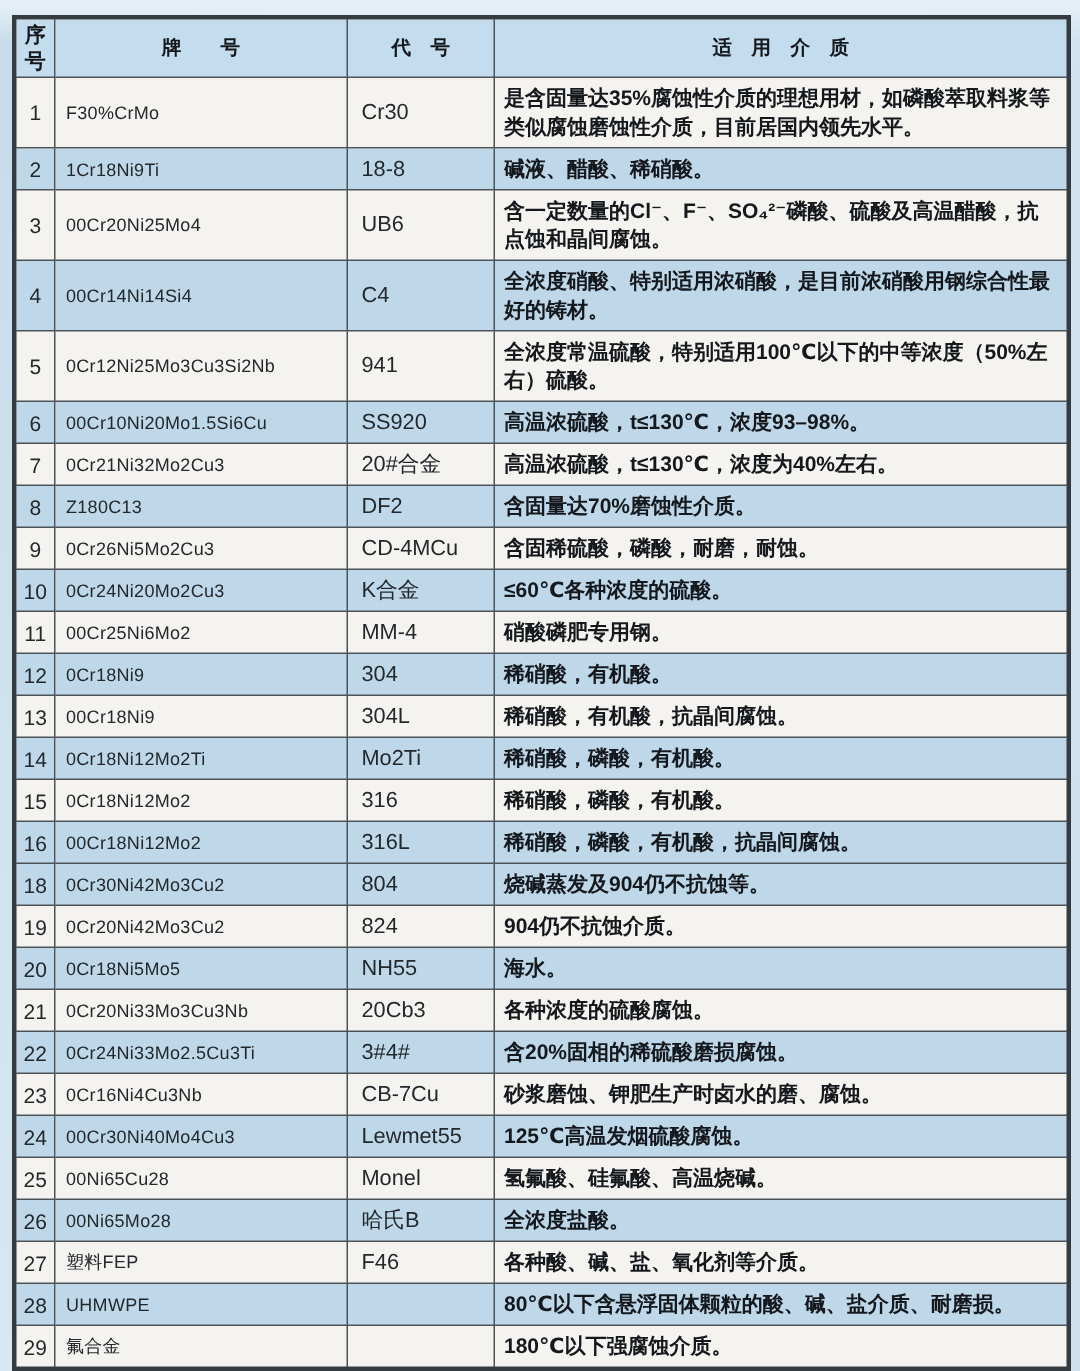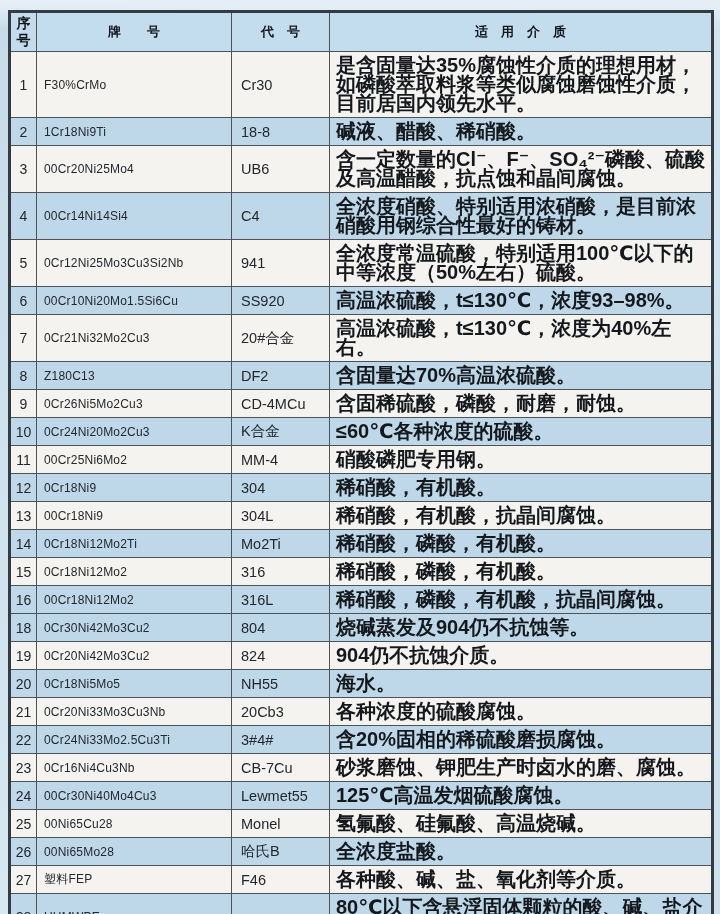--- a/index.html
+++ b/index.html
@@ -67,21 +67,21 @@
     font-size:12px;color:var(--text-latin);
     padding:1px 2px 1px 7px;letter-spacing:.2px;
     white-space:nowrap;
   }
   td.code{
     font-size:14.5px;color:var(--text-latin);
     padding:1px 2px 1px 9px;
     white-space:nowrap;
   }
   td.media{
-    font-size:20px;font-weight:700;color:var(--text-dark);
+    font-size:14px;font-weight:700;color:var(--text-dark);
     line-height:19px;
     padding:4px 6px;
   }
 </style>
 </head>
 <body>
 
 <div class="page">
   <table class="media-table">
     <colgroup>
@@ -138,21 +138,21 @@
         <tr class="light">
     <td class="no">7</td>
     <td class="brand">0Cr21Ni32Mo2Cu3</td>
     <td class="code">20#合金</td>
     <td class="media">高温浓硫酸，t≤130℃，浓度为40%左右。</td>
   </tr>
         <tr class="blue">
     <td class="no">8</td>
     <td class="brand">Z180C13</td>
     <td class="code">DF2</td>
-    <td class="media">含固量达70%高温浓硫酸。</td>
+    <td class="media">含固量达70%磨蚀性介质。</td>
   </tr>
         <tr class="light">
     <td class="no">9</td>
     <td class="brand">0Cr26Ni5Mo2Cu3</td>
     <td class="code">CD-4MCu</td>
     <td class="media">含固稀硫酸，磷酸，耐磨，耐蚀。</td>
   </tr>
         <tr class="blue">
     <td class="no">10</td>
     <td class="brand">0Cr24Ni20Mo2Cu3</td>

